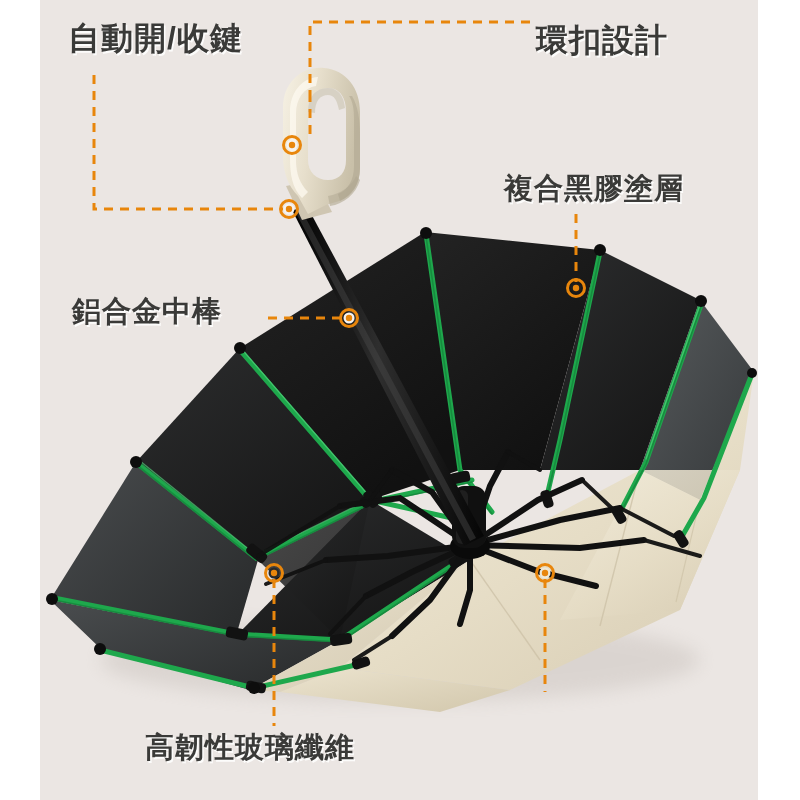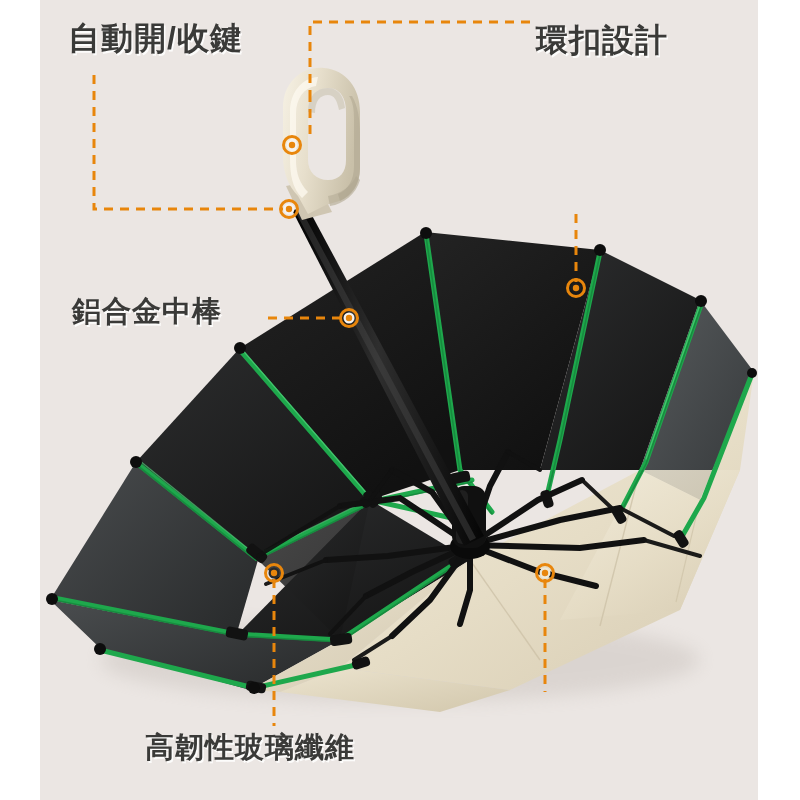--- a/index.html
+++ b/index.html
@@ -323,19 +323,20 @@
           <circle cx="545" cy="573" r="3.2" fill="#e8860c"></circle>
         </g>
       </g>
     </svg>
   </div>
 
   <div class="label sz-lg" id="lbl-auto">自動開/收鍵</div>
 
   <div class="label sz-lg" id="lbl-ring">環扣設計</div>
 
+  <div class="label sz-md" id="lbl-coating">複合黑膠塗層</div>
 
   <div class="label sz-md" id="lbl-fiber">高韌性玻璃纖維</div>
 
   <div class="label sz-md" id="lbl-shaft">鋁合金中棒</div>
 
 
 </div>
 
 </body></html>

